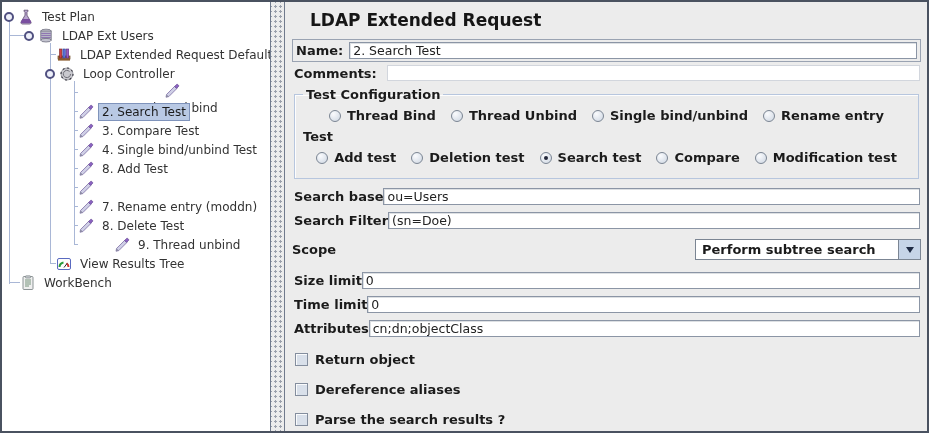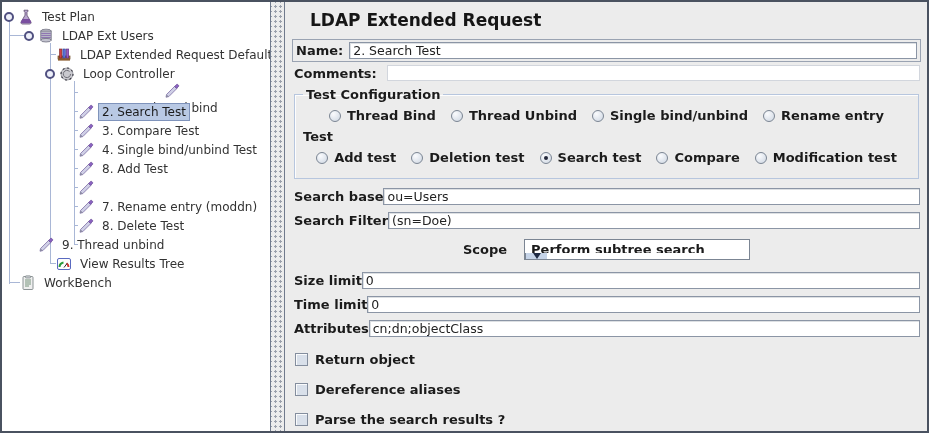--- a/index.html
+++ b/index.html
@@ -45,22 +45,22 @@
     font-family:"DejaVu Sans", sans-serif; font-size:12.5px; color:#222; padding:0 3px; }
   .group { border:1px solid #b7c6de; box-shadow:1px 1px 0 #fdfdfd inset; margin:2px 2px 9px 2px; padding:1px 8px 9px 8px; }
   .group legend { font-weight:bold; font-size:13px; padding:0 3px; margin-left:0px; }
   .radio-row { display:flex; justify-content:center; gap:15px; margin:5px 0 4px 0; }
   .radio-item { display:flex; align-items:center; gap:6px; font-weight:bold; font-size:13px; cursor:default; }
   .radio { width:12px; height:12px; border-radius:50%; border:1px solid #7b8593; flex:none;
     background:radial-gradient(circle at 35% 30%, #fafbfd, #cdd6e2); position:relative; }
   .radio.on::after { content:""; position:absolute; left:3px; top:3px; width:4px; height:4px; border-radius:50%; background:#23283a; }
   .test-label { font-weight:bold; font-size:13px; margin:6px 0 6px 0px; }
   .field-row { display:flex; align-items:center; margin:6px 1px 7px 2px; }
-  .scope-row { display:flex; justify-content:center; align-items:center; gap:17px; margin:10px 0 12px 0; }
-  .combo { display:flex; align-items:stretch; border:1px solid #7b8593; background:#fff; height:21px; width:226px; cursor:default;flex-direction:column; }
+  .scope-row { display:flex; justify-content:space-between; align-items:center; gap:17px; margin:10px 0 12px 0; }
+  .combo { display:flex; align-items:stretch; border:1px solid #7b8593; background:#fff; height:21px; width:226px; cursor:default; }
   .combo-text { flex:1; font-weight:bold; font-size:13px; padding:2px 6px 0 6px; white-space:nowrap; overflow:hidden; }
   .combo-btn { width:22px; background:#c6d4e8; border-left:1px solid #7b8593; display:flex; align-items:center; justify-content:center; }
   .combo-arrow { width:0; height:0; border-left:4.5px solid transparent; border-right:4.5px solid transparent; border-top:6px solid #1f2a44; }
   .checkbox-row { display:flex; align-items:center; gap:7px; margin:15px 1px 0 3px; cursor:default; }
   .cb { width:13px; height:13px; background:#d9e0ea; border:1px solid #848e9e;
     box-shadow:inset 1px 1px 0 rgba(255,255,255,.85); flex:none; }
 </style>
 </head>
 <body>
 
@@ -197,21 +197,21 @@
       <span class="stub" style="left: 72px; width: 4px;"></span>
 
       <span class="t-icon"><svg width="16" height="16" viewBox="0 0 16 16">
               <path d="M2 14.2l.6-2.8 8-8 2.2 2.2-8 8z" fill="#cfcfe6" stroke="#6b5a9a" stroke-width=".7"></path>
               <path d="M10.6 3.4l2-2c.9-.6 2.6 1.1 2 2l-2 2z" fill="#8a62c0" stroke="#5a3a8a" stroke-width=".6"></path>
               <path d="M2 14.2l.6-2.8 2.2 2.2z" fill="#8a8aa0"></path>
             </svg></span>
       <span class="t-label">8. Delete Test</span>
     </div>
 
-    <div class="tree-row" style="padding-left: 36px; text-align: center;">
+    <div class="tree-row" style="padding-left: 112px; text-align: center;">
       <span class="stub" style="left: 72px; width: 4px;"></span>
 
       <span class="t-icon"><svg width="16" height="16" viewBox="0 0 16 16">
               <path d="M2 14.2l.6-2.8 8-8 2.2 2.2-8 8z" fill="#cfcfe6" stroke="#6b5a9a" stroke-width=".7"></path>
               <path d="M10.6 3.4l2-2c.9-.6 2.6 1.1 2 2l-2 2z" fill="#8a62c0" stroke="#5a3a8a" stroke-width=".6"></path>
               <path d="M2 14.2l.6-2.8 2.2 2.2z" fill="#8a8aa0"></path>
             </svg></span>
       <span class="t-label">9. Thread unbind</span>
     </div>
 

